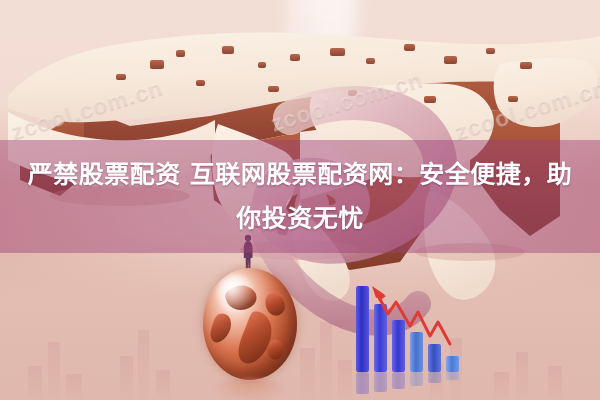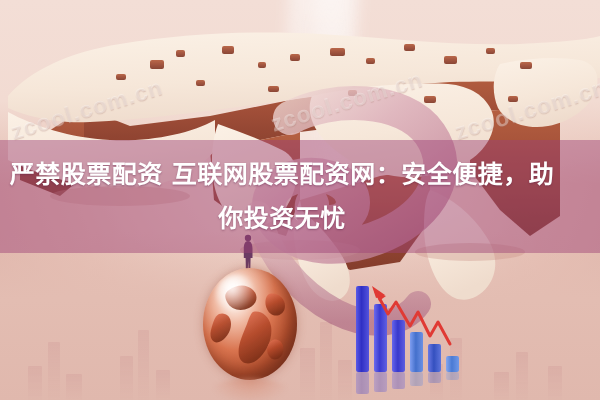--- a/index.html
+++ b/index.html
@@ -153,20 +153,21 @@
   
   .band {
     position: absolute;
     left: 0;
     top: 140px;
     width: 600px;
     height: 113px;
     background: rgba(158, 66, 118, 0.46);
     display: flex;
     align-items: center;
+    justify-content: center;
   }
   .headline {
     width: 552px;
     margin: 0;
     padding: 0 6px;
     text-align: center;
     color: #ffffff;
     font-family: "DejaVu Sans", "Liberation Sans", sans-serif;
     font-size: 25px;
     font-weight: 700;

